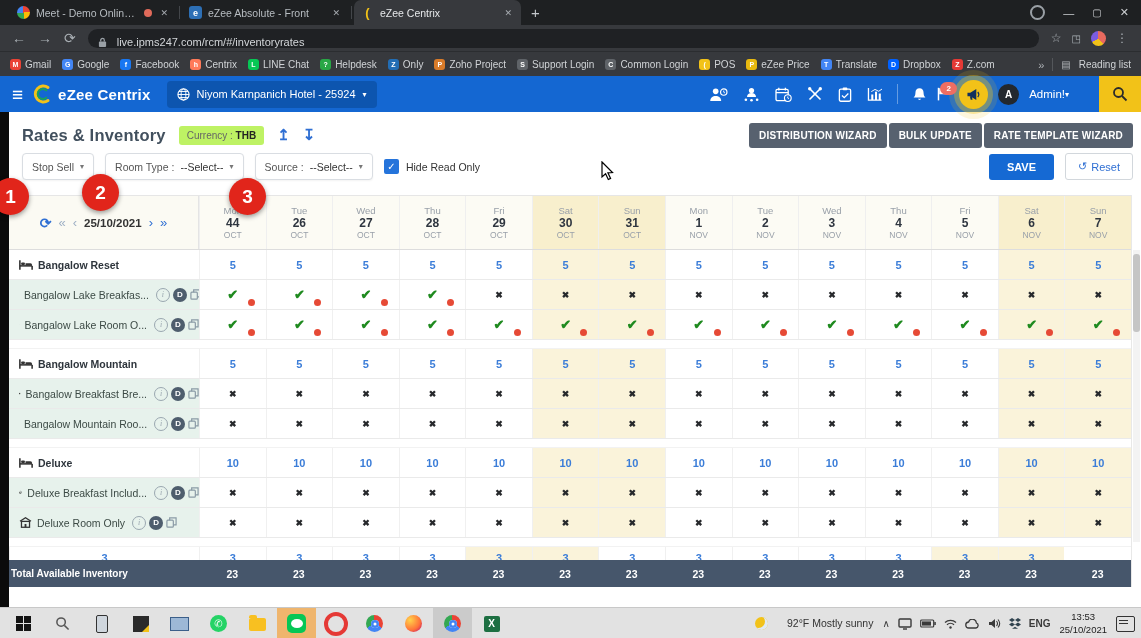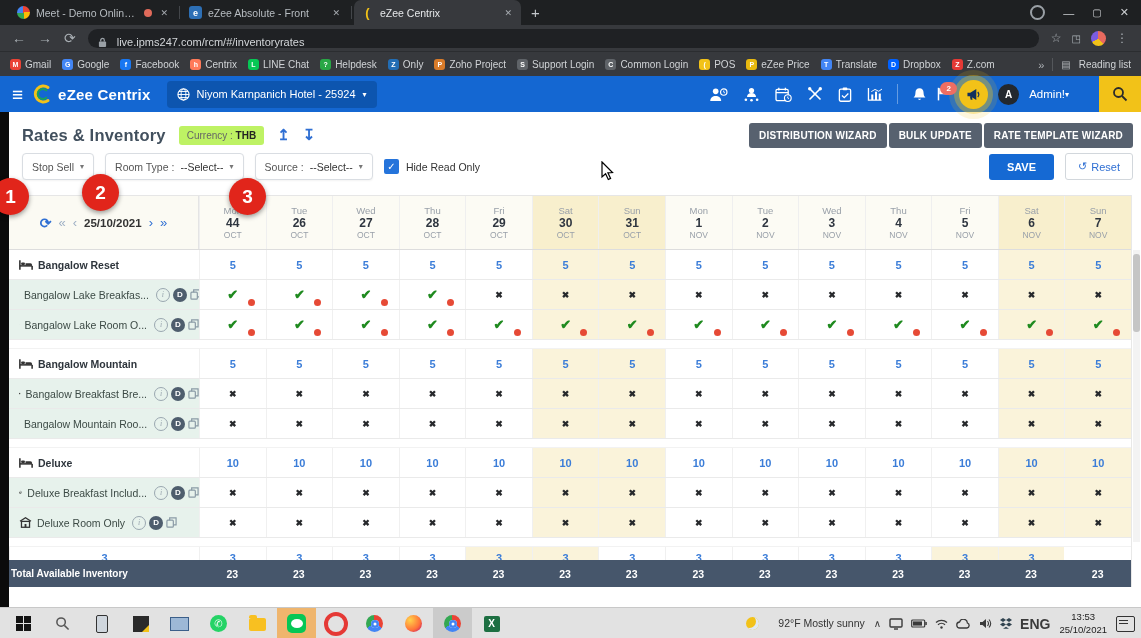--- a/index.html
+++ b/index.html
@@ -1173,21 +1173,21 @@
         <svg width="15" height="10" viewBox="0 0 15 10">
             <path d="M4 9a3 3 0 01-.4-6A4 4 0 0111.4 4 2.6 2.6 0 0111 9z" fill="none" stroke="#3a3a3a" stroke-width="1.3"></path>
           </svg>
         <svg width="13" height="11" viewBox="0 0 13 11">
             <path d="M1 4h2.5L7 1v9L3.5 7H1z" fill="#3a3a3a"></path>
             <path d="M8.5 3a4 4 0 010 5M10 1.5a6.2 6.2 0 010 8" stroke="#3a3a3a" fill="none" stroke-width="1.1"></path>
           </svg>
         <svg width="12" height="11" viewBox="0 0 12 11">
             <path d="M3 0l3 2-3 2-3-2zM9 0l3 2-3 2-3-2zM3 4.5l3 2-3 2-3-2zM9 4.5l3 2-3 2-3-2zM6 8.7l3 2H3z" fill="#30434f"></path>
           </svg>
-        <span style="font-size:14px;font-weight:bold">ENG</span>
+        <span style="font-size:10px;font-weight:bold">ENG</span>
       </span>
       <span class="clock">
         <span>13:53</span><br>
         <span>25/10/2021</span>
       </span>
       <span class="notif"></span>
     </div>
   </div>
 
 </div>

